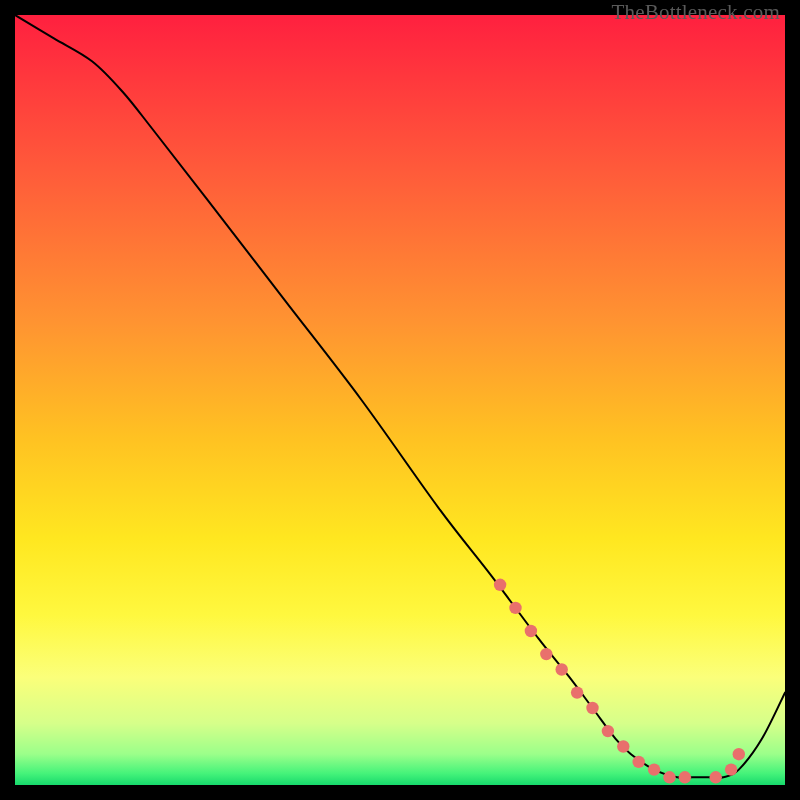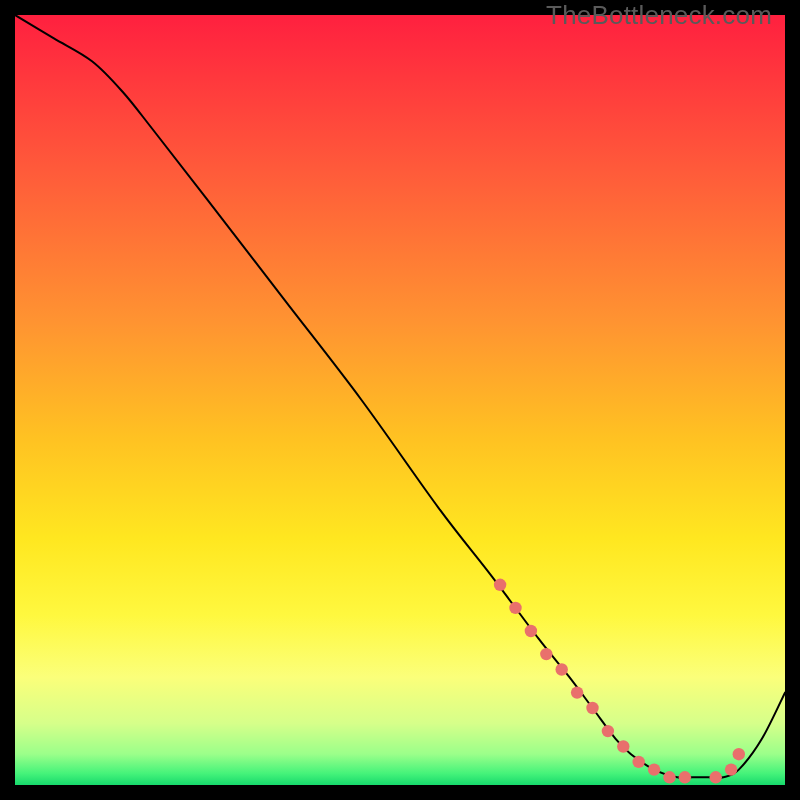--- a/index.html
+++ b/index.html
@@ -19,23 +19,23 @@
   .plot {
     position: absolute;
     left: 15px;
     top: 15px;
     width: 770px;
     height: 770px;
   }
   .watermark {
     position: absolute;
     top: 0px;
-    right: 28px;
-    font-family: Liberation Sans, sans-serif;
-    font-size: 26px;
+    right: 20px;
+    font-family: Liberation Serif, serif;
+    font-size: 21px;
     font-weight: 500;
     color: #5a5a5a;
     letter-spacing: 0.2px;
   }
 </style>
 </head>
 <body>
 
 <div class="stage">
   <svg class="plot" viewBox="0 0 770 770" preserveAspectRatio="none">

